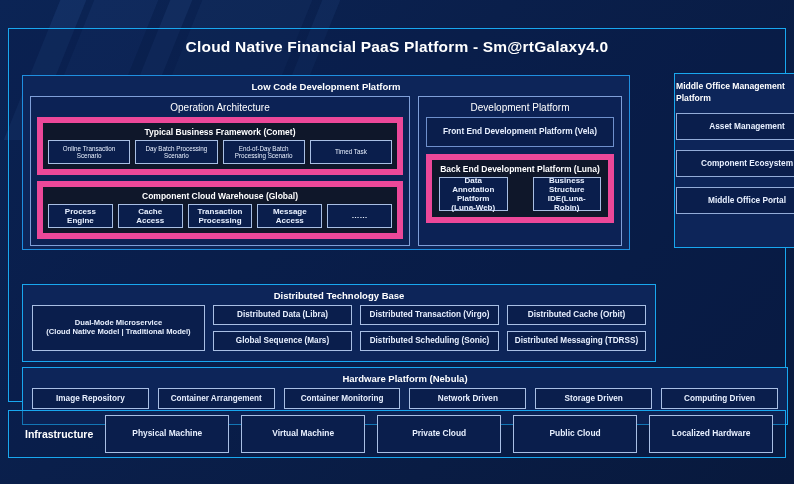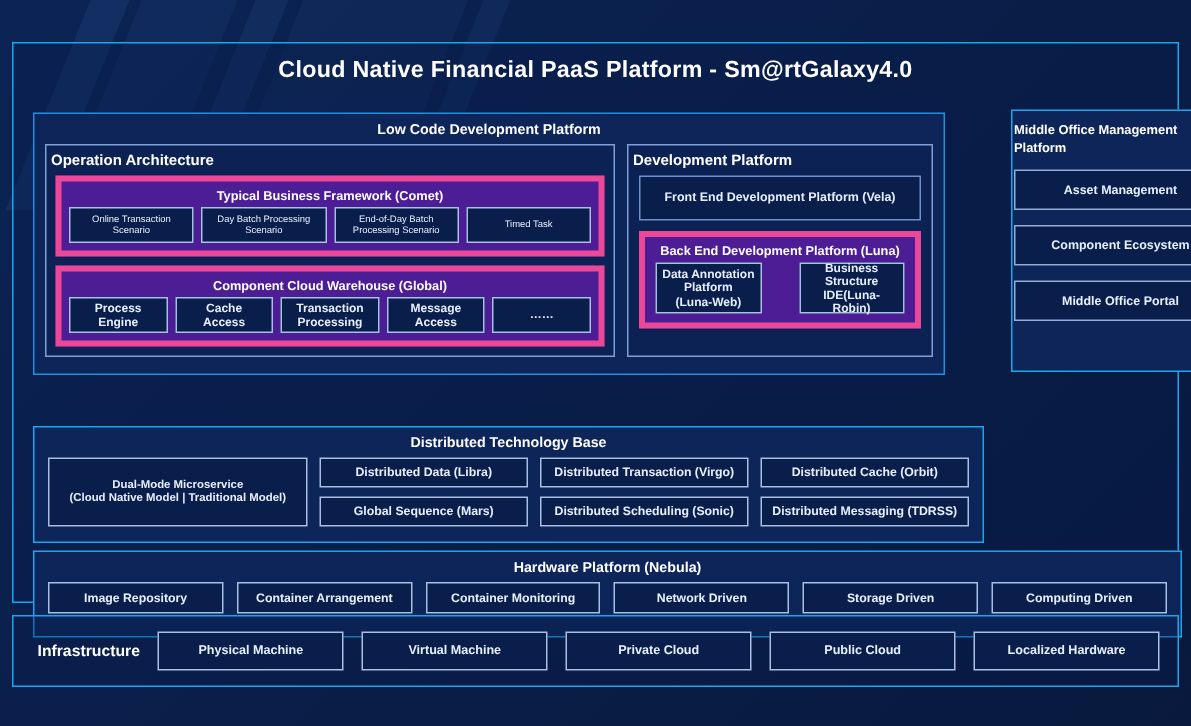--- a/index.html
+++ b/index.html
@@ -57,27 +57,27 @@
   .panel-title {
     text-align: center; color: #ffffff;
     font-size: 9.5px; font-weight: bold;
     padding: 5px 4px 4px;
   }
   .subpanel {
     border: 1px solid #7f9fd8;
     background: #0c2255;
   }
   .subpanel-title {
-    text-align: left; color: #ffffff;
-    font-size: 10px; font-weight: bold;
+    text-align: center; color: #ffffff;
+    font-size: 10px; font-weight: normal;
     padding: 5px 3px 4px;
   }
   .group {
-    border: 4px solid #ec4899;
-    background: #4c1d95;
+    border: 6px solid #ec4899;
+    background: #0f172a;
   }
   .group-title {
     text-align: center; color: #ffffff;
     font-size: 8.5px; font-weight: bold;
     padding: 4px 2px 3px;
   }
 
   
   .box {
     border: 1px solid #a9bfe4;
@@ -149,21 +149,21 @@
   }
   #cp-row { display: flex; gap: 9px; padding: 0 9px 7px; }
   #cp-row .box { flex: 1; height: 21px; font-size: 8.2px; font-weight: bold; }
 
   
   #infra-label {
     color: #ffffff; font-size: 10.5px; font-weight: bold;
     padding: 0 12px 0 8px; white-space: nowrap;
   }
   #infra-row { display: flex; gap: 12px; flex: 1; padding-right: 4px; }
-  #infra-row .box { flex: 1; height: 26px; font-size: 8.4px; font-weight: bold; }
+  #infra-row .box { flex: 1; height: 38px; font-size: 8.4px; font-weight: bold; }
 </style>
 </head>
 <body>
 
 <div id="stage">
 
   <div class="stripes">
     <div class="stripe s1"></div>
       <div class="stripe s2"></div>
       <div class="stripe s3"></div>

